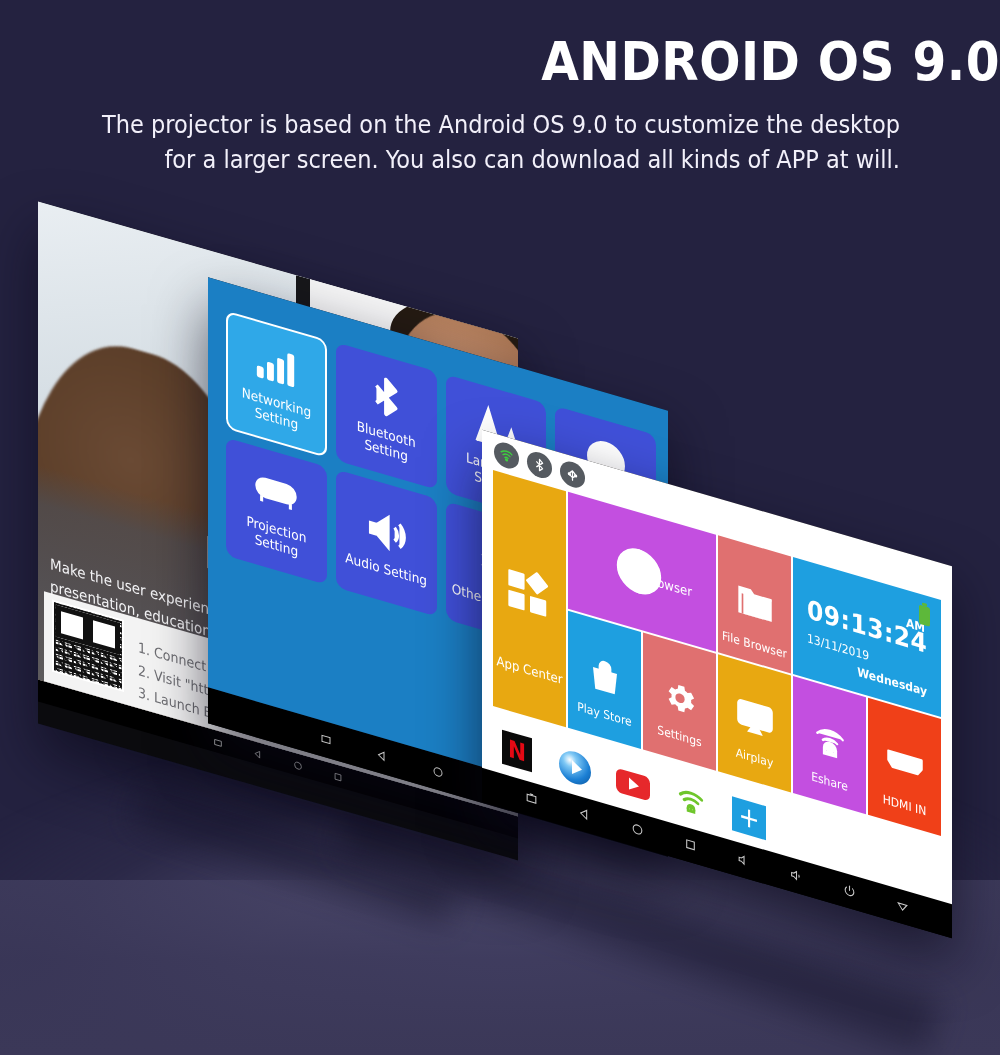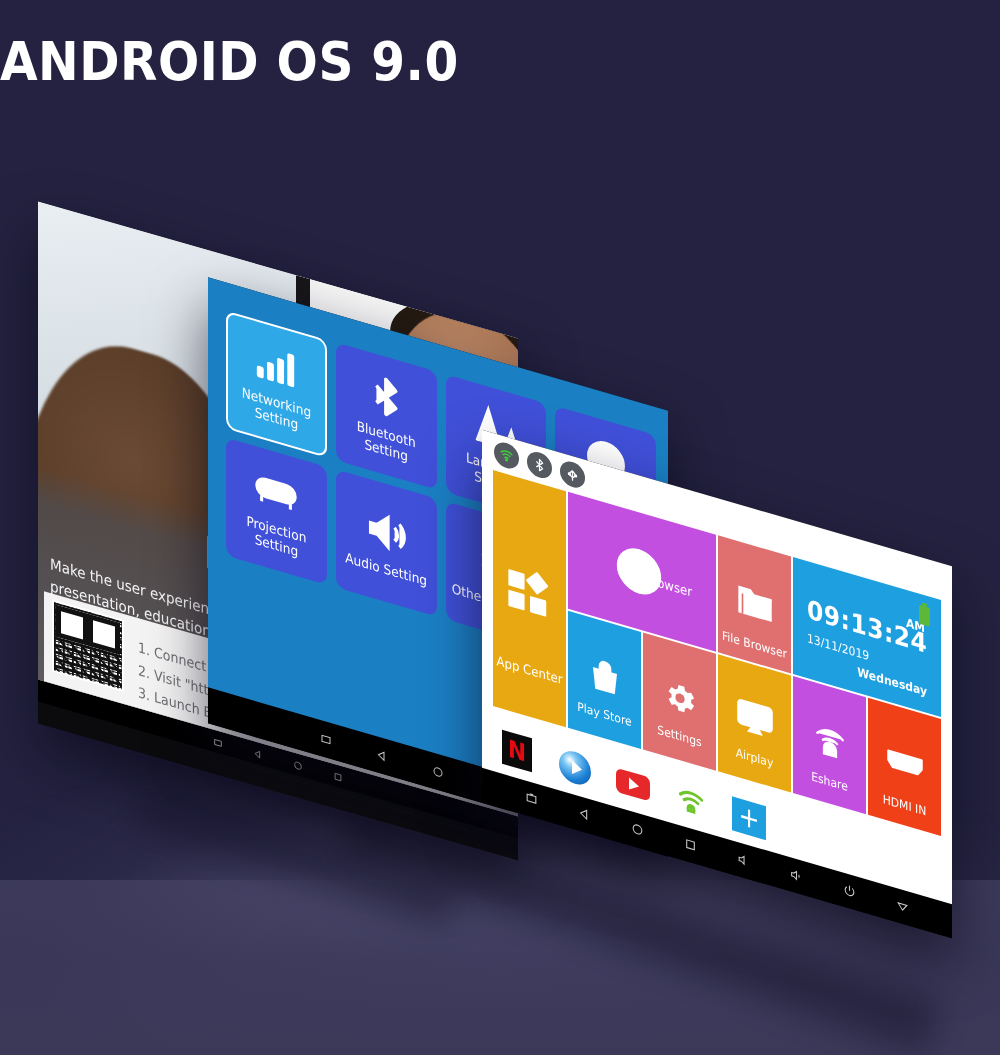--- a/index.html
+++ b/index.html
@@ -22,21 +22,21 @@
     background:linear-gradient(180deg, rgba(71,68,102,.65) 0%, rgba(60,57,90,.85) 45%, #3b3858 100%);
   }
   .shadow-streak{
     position:absolute;background:rgba(24,22,45,.55);filter:blur(16px);
   }
   .streak-a{left:130px;top:835px;width:330px;height:40px;transform:rotate(18deg);}
   .streak-b{left:330px;top:900px;width:620px;height:54px;transform:rotate(19deg);}
   .streak-c{left:120px;top:760px;width:260px;height:30px;transform:rotate(17deg);opacity:.5;}
 
   
-  .header{position:absolute;left:0;top:34px;width:100%;text-align:left;z-index:30;}
+  .header{position:absolute;left:0;top:34px;width:100%;text-align:right;z-index:30;}
   .title{
     color:#fff;font-size:54px;font-weight:700;letter-spacing:.5px;
     font-family:"DejaVu Sans Condensed","Liberation Sans",sans-serif;
     line-height:1.05;margin:0 0 16px 0;
   }
   .subtitle{
     color:#f2f0fa;font-size:25px;line-height:1.42;margin:0 auto;width:800px;
     font-family:"DejaVu Sans Condensed","Liberation Sans",sans-serif;
   }
 
@@ -189,20 +189,21 @@
 <div class="stage">
 
   <div class="floor-glow"></div>
   <div class="floor-glow2"></div>
   <div class="shadow-streak streak-c"></div>
   <div class="shadow-streak streak-a"></div>
   <div class="shadow-streak streak-b"></div>
 
   <div class="header">
     <h1 class="title">ANDROID OS 9.0</h1>
+    <p class="subtitle">The projector is based on the Android OS 9.0 to customize the desktop for a larger screen. You also can download all kinds of APP at will.</p>
   </div>
 
   <div class="screen" id="screen-photo">
     <div class="bezel">
       <div class="photo-wrap">
         <div class="photo-sky"></div>
         <div class="ph-monitor-frame"></div>
         <div class="ph-monitor"></div>
         <div class="ph-mon-row1"></div>
         <div class="ph-mon-row2"></div>

